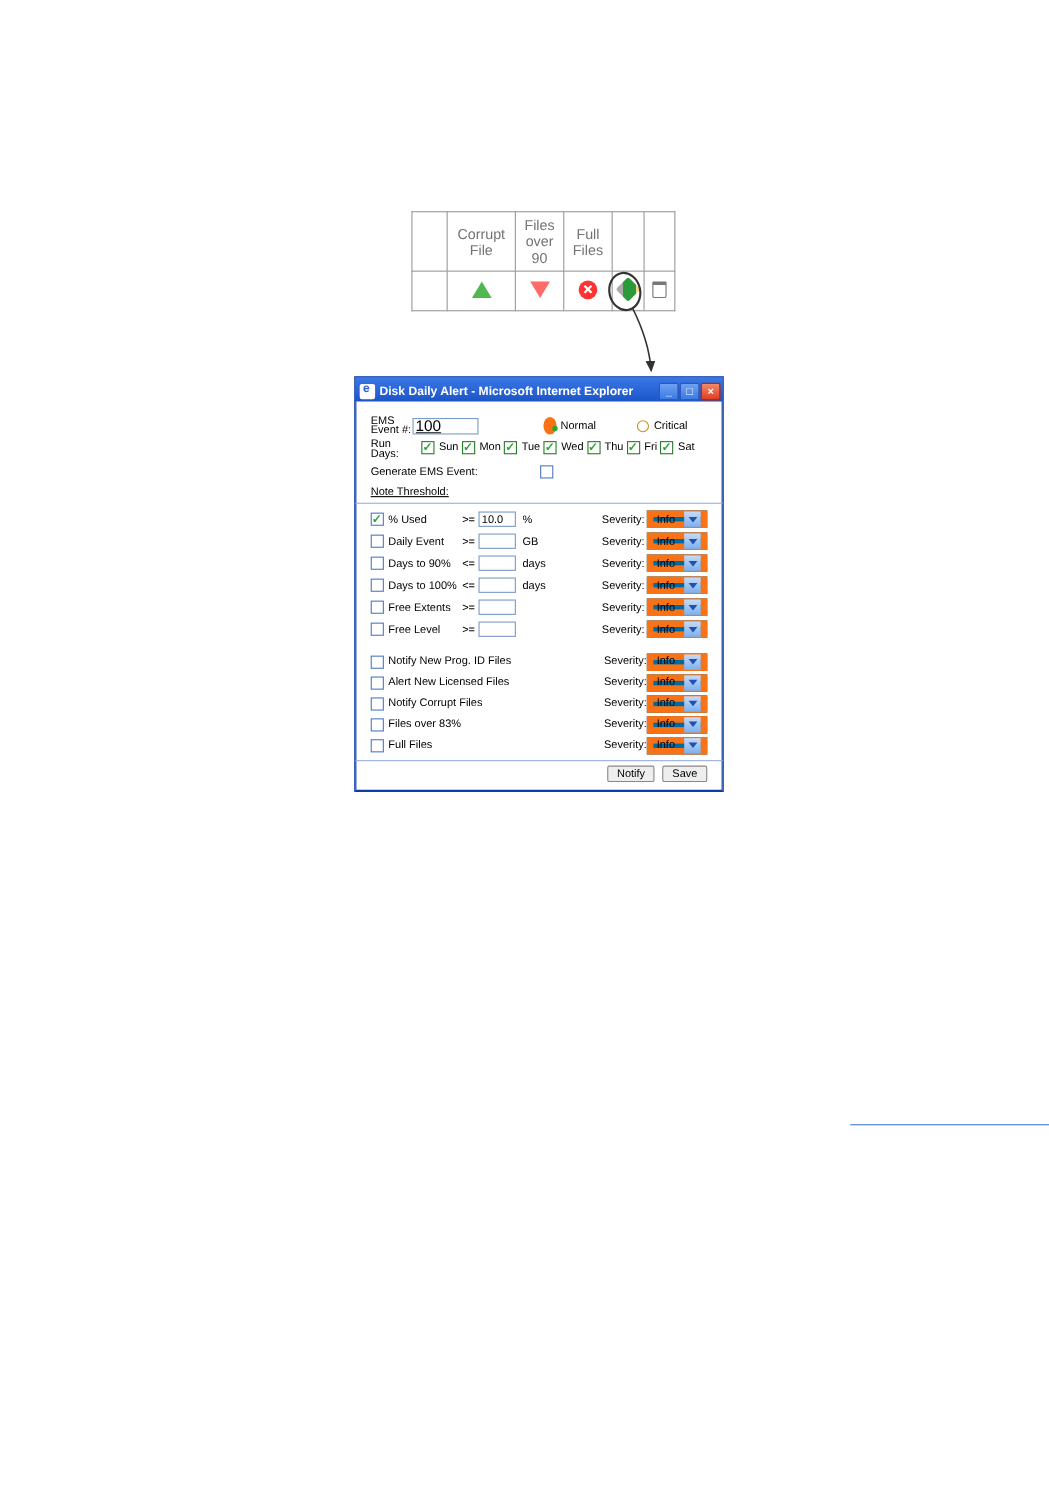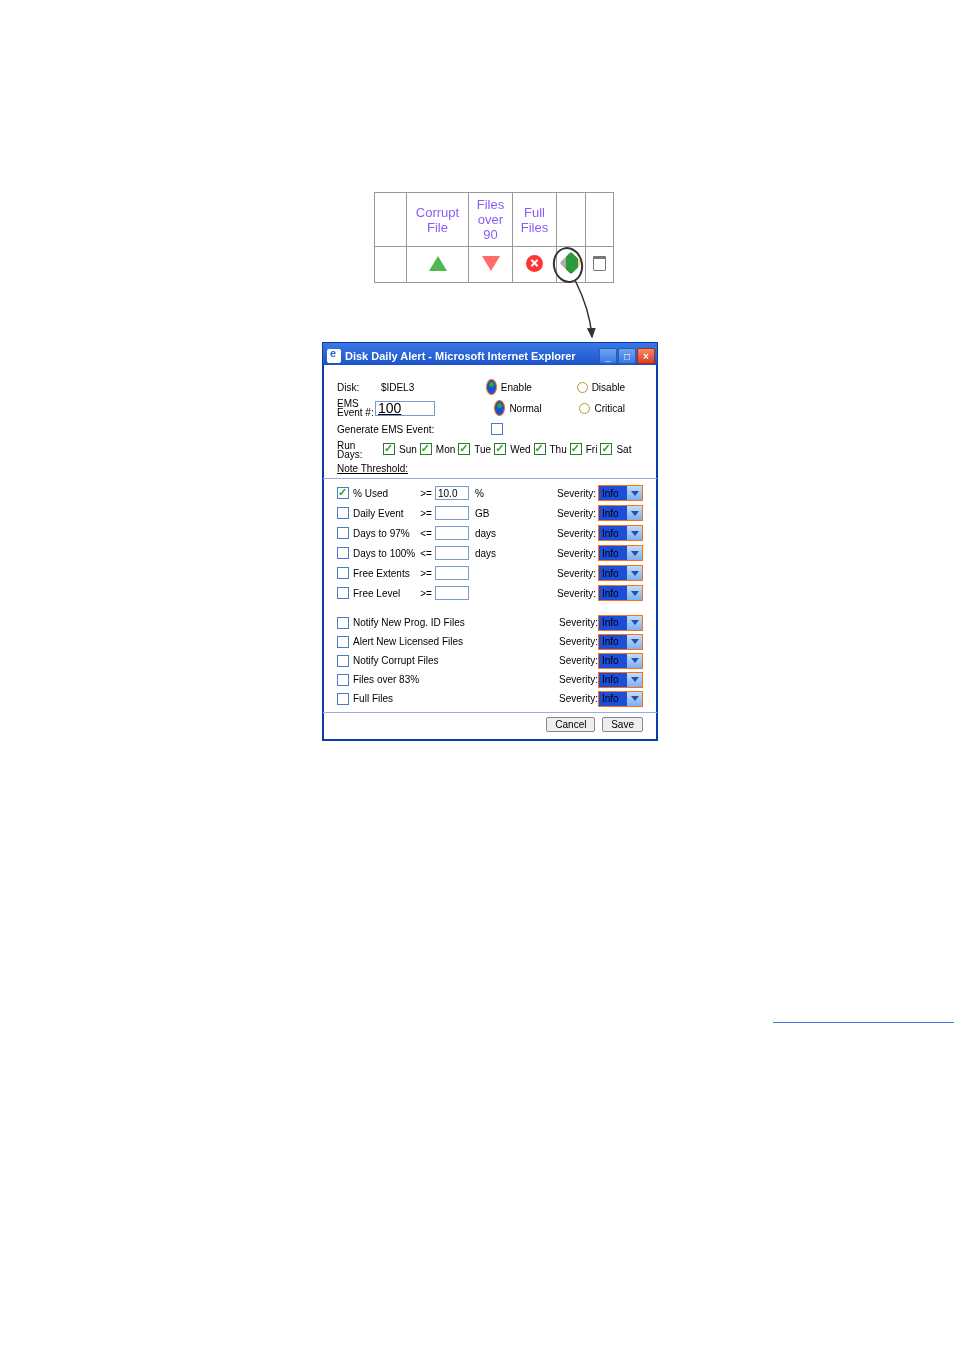--- a/index.html
+++ b/index.html
@@ -19,21 +19,21 @@
     left: 374px;
     border-collapse: collapse;
   }
   .hdr-table td {
     border: 1px solid #999;
     text-align: center;
     vertical-align: middle;
     padding: 4px 6px;
     font-size: 13px;
     font-family: Verdana, Tahoma, sans-serif;
-    color: #8b5cf6;
+    color: #737373;
   }
   .hdr-table .lbl-row td { height: 50px; }
   .hdr-table .icon-row td { height: 36px; }
   .col-a { width: 32px; }
   .col-b { width: 62px; }
   .col-c { width: 44px; }
   .col-d { width: 44px; }
   .col-e { width: 28px; }
   .col-f { width: 28px; }
   
@@ -188,22 +188,22 @@
   .th-row .c3 { width: 36px; }
   .th-row .c4 { width: 30px; padding-left: 4px;}
   .th-row .sp { flex: 1; }
   .th-row .sev-l { width: 48px; text-align: right; padding-right: 2px;}
   .th-in {
     width: 34px; height: 14px; border: 1px solid #7a9ac8;
     font-size: 10px; padding: 0 2px;
   }
   .sel {
     display: inline-flex; align-items: center;
-    border: 1px solid #f97316; height: 16px;
-    background: #1d4ed8;
+    border: 6px solid #f97316; height: 16px;
+    background: #0369a1;
     justify-content: center;
   }
   .sel .sel-txt { width: 28px; padding: 0 3px; font-size: 10px;}
   .sel .sel-btn {
     width: 15px; height: 14px;
     background: linear-gradient(#c7dbf5,#7bb0ef);
     display: inline-flex; align-items: center; justify-content: center;
   }
   .sel .sel-btn::after {
     content: ""; width: 0; height: 0;
@@ -272,81 +272,67 @@
   <div class="titlebar">
     <span class="tb-icon"></span>
     <span class="tb-title">Disk Daily Alert - Microsoft Internet Explorer</span>
     <span class="tb-btn">_</span>
     <span class="tb-btn">□</span>
     <span class="tb-btn tb-close">×</span>
   </div>
 
   <div class="dlg-body">
 
-    <div class="row">
-      <span class="lab1">Disk:</span>
-      <span class="val1">$IDEL3</span>
-      <span style="width:24px"></span>
-      <span class="rad-grp">
-        <span class="radio sel"></span>
-        <span>Enable</span>
-      </span>
-      <span style="width:28px"></span>
-      <span class="rad-grp">
-        <span class="radio unsel"></span>
-        <span>Disable</span>
-      </span>
-    </div>
 
     <div class="row">
       <span class="lab1" style="width:46px; line-height:9px">EMS Event #:</span>
       <input class="ems-input" value="100" style="">
       <span style="width:72px"></span>
       <span class="rad-grp">
         <span class="radio sel"></span>
         <span>Normal</span>
       </span>
       <span style="width:24px"></span>
       <span class="rad-grp">
         <span class="radio unsel"></span>
         <span>Critical</span>
       </span>
     </div>
 
+    <div class="row days-row">
+      <span style="width:46px; line-height:9px">Run Days:</span>
+      <span id="days-holder"><span class="dcell">
+            <span class="cb chk"></span>
+            <span>Sun</span>
+          </span><span class="dcell">
+            <span class="cb chk"></span>
+            <span>Mon</span>
+          </span><span class="dcell">
+            <span class="cb chk"></span>
+            <span>Tue</span>
+          </span><span class="dcell">
+            <span class="cb chk"></span>
+            <span>Wed</span>
+          </span><span class="dcell">
+            <span class="cb chk"></span>
+            <span>Thu</span>
+          </span><span class="dcell">
+            <span class="cb chk"></span>
+            <span>Fri</span>
+          </span><span class="dcell">
+            <span class="cb chk"></span>
+            <span>Sat</span>
+          </span></span>
+    </div>
+
     <div class="row">
       <span style="width:154px">Generate EMS Event:</span>
       <span class="cb blue"></span>
     </div>
 
-    <div class="row days-row">
-      <span style="width:46px; line-height:9px">Run Days:</span>
-      <span id="days-holder"><span class="dcell">
-            <span class="cb chk"></span>
-            <span>Sun</span>
-          </span><span class="dcell">
-            <span class="cb chk"></span>
-            <span>Mon</span>
-          </span><span class="dcell">
-            <span class="cb chk"></span>
-            <span>Tue</span>
-          </span><span class="dcell">
-            <span class="cb chk"></span>
-            <span>Wed</span>
-          </span><span class="dcell">
-            <span class="cb chk"></span>
-            <span>Thu</span>
-          </span><span class="dcell">
-            <span class="cb chk"></span>
-            <span>Fri</span>
-          </span><span class="dcell">
-            <span class="cb chk"></span>
-            <span>Sat</span>
-          </span></span>
-    </div>
-
     <span class="underline">Note Threshold:</span>
     <div class="sep"></div>
 
     <div id="th-holder">
         <div class="th-row">
           <span class="c1">
             <span class="cb chk blue"></span>
             <span>% Used</span>
           </span>
           <span class="c2">&gt;=</span>
@@ -370,21 +356,21 @@
           <span class="sp"></span>
           <span class="sev-l">Severity:</span>
           <span class="sel">
             <span class="sel-txt">Info</span>
             <span class="sel-btn"></span>
           </span>
         </div>
         <div class="th-row">
           <span class="c1">
             <span class="cb  blue"></span>
-            <span>Days to 97%</span>
+            <span>Days to 90%</span>
           </span>
           <span class="c2">&lt;=</span>
           <span class="c3"><input class="th-in" value="" style=""></span>
           <span class="c4">days</span>
           <span class="sp"></span>
           <span class="sev-l">Severity:</span>
           <span class="sel">
             <span class="sel-txt">Info</span>
             <span class="sel-btn"></span>
           </span>
@@ -492,21 +478,21 @@
           <span class="sel">
             <span class="sel-txt">Info</span>
             <span class="sel-btn"></span>
           </span>
         </div>
       </div>
 
     <div class="sep"></div>
 
     <div style="text-align:right">
-      <button class="btn">Cancel</button>
+      <button class="btn">Notify</button>
       <button class="btn">Save</button>
     </div>
 
 
   </div>
 </div>
 
 <div class="btm-line"></div>
 
 </body></html>

